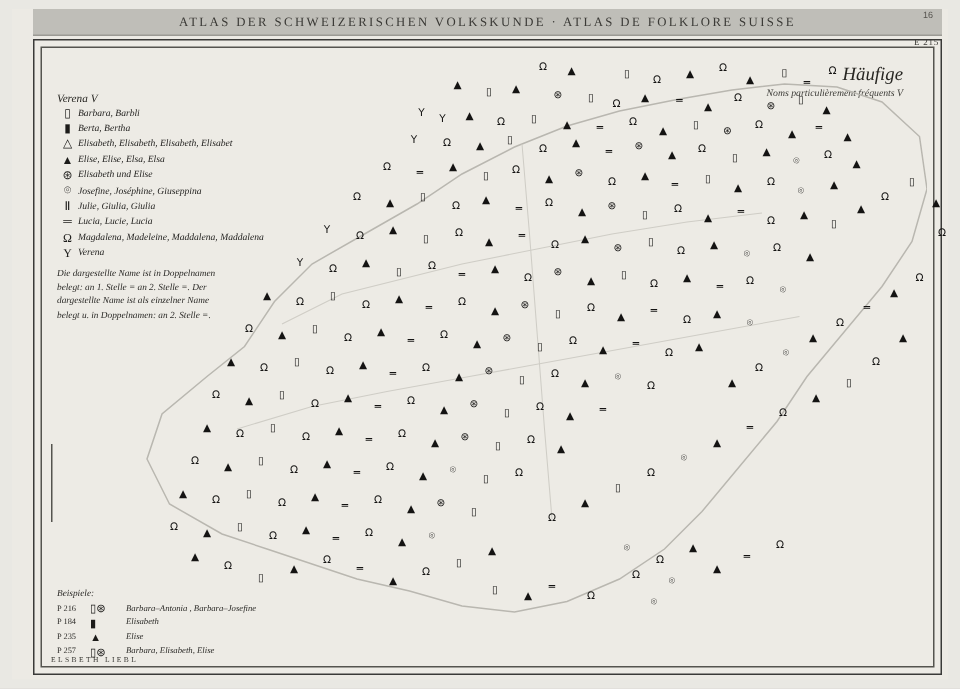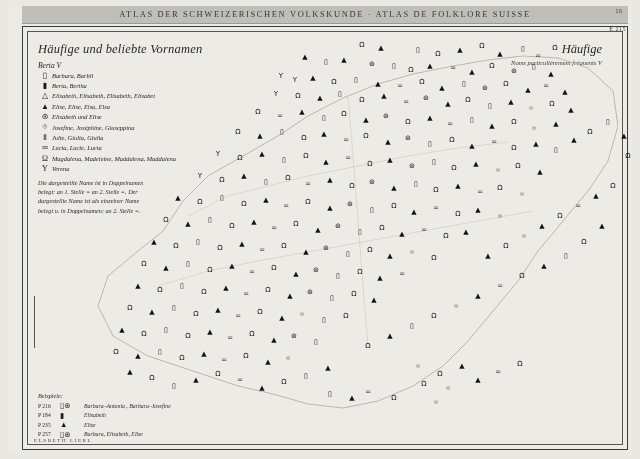--- a/index.html
+++ b/index.html
@@ -197,24 +197,23 @@
       <div class="header-title">ATLAS DER SCHWEIZERISCHEN VOLKSKUNDE · ATLAS DE FOLKLORE SUISSE</div>
     </div>
     <div class="corner-note">16</div>
 
     <div class="plate">
       <div class="plate-inner"></div>
     </div>
 
     <div class="header-plateno">E 215</div>
 
-    <div class="title-left">Häufige und beliebte Vornamen</div>
     <div class="title-right">Häufige</div>
     <div class="subtitle-right">Noms particulièrement fréquents V</div>
-    <div class="group-label">Berta V</div>
+    <div class="group-label">Verena V</div>
 
     <div class="legend">
       <div class="legend-row">
         <span class="legend-sym">▯</span>
         <span class="legend-txt">Barbara, Barbli</span>
       </div>
       <div class="legend-row">
         <span class="legend-sym">▮</span>
         <span class="legend-txt">Berta, Bertha</span>
       </div>

